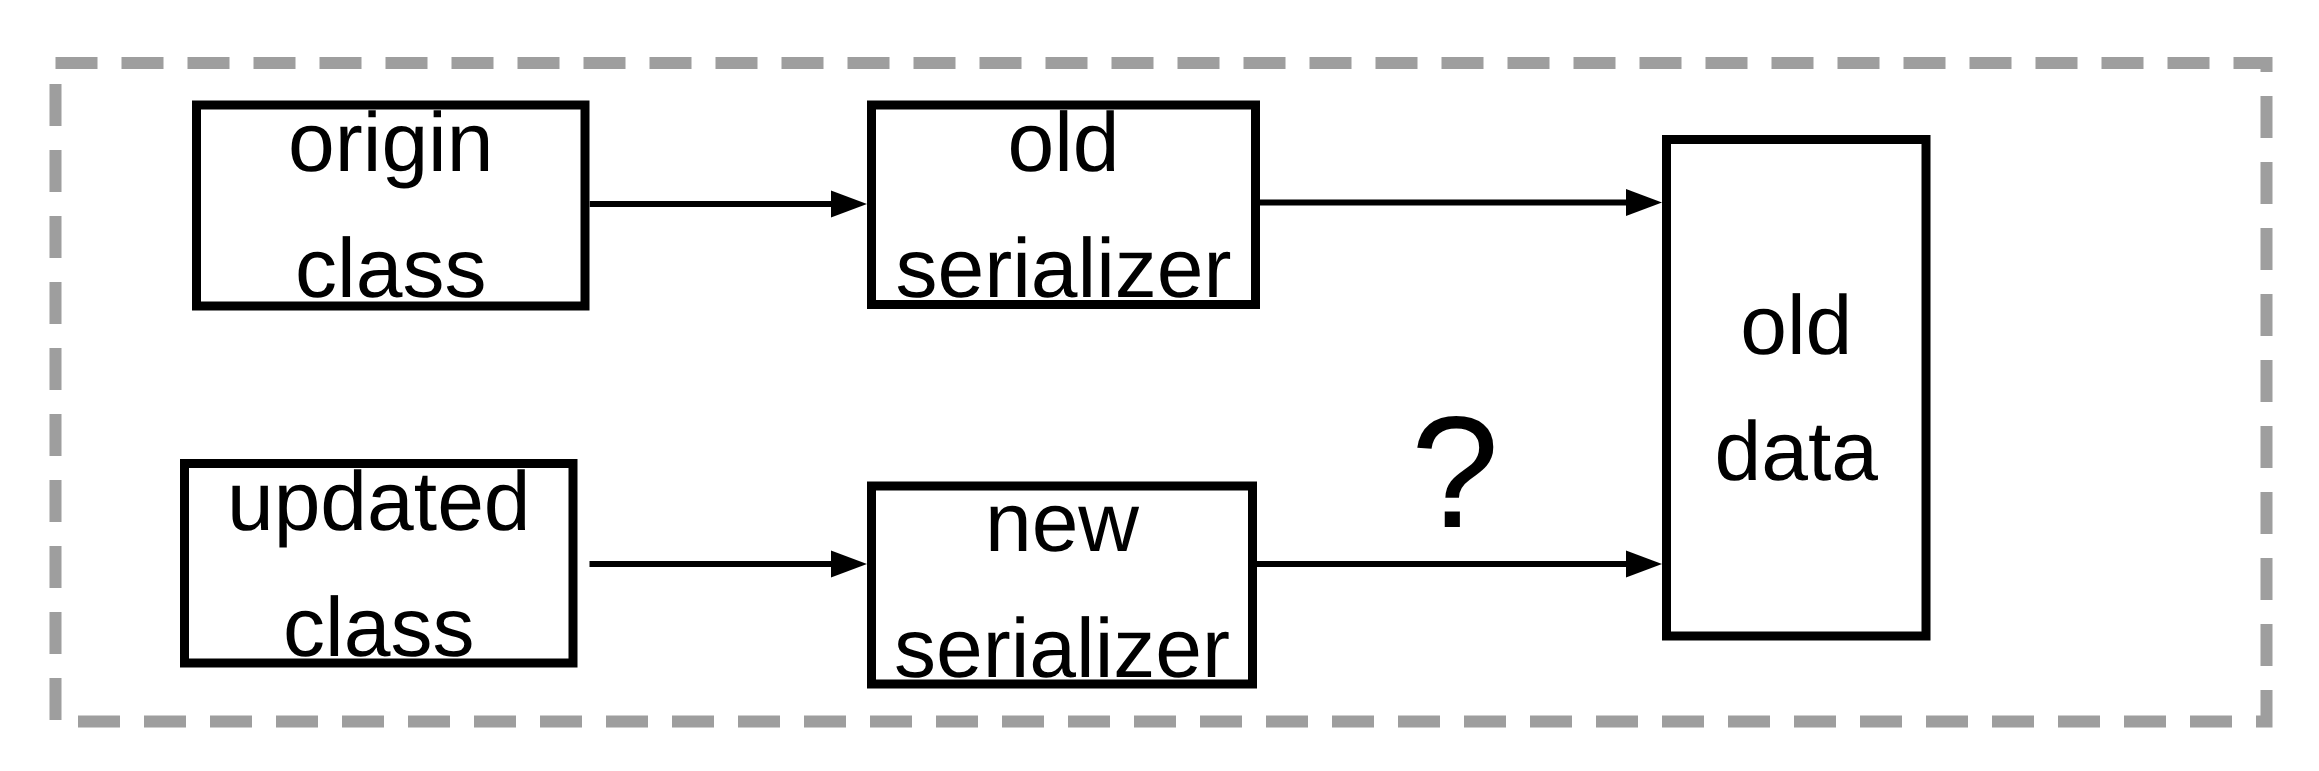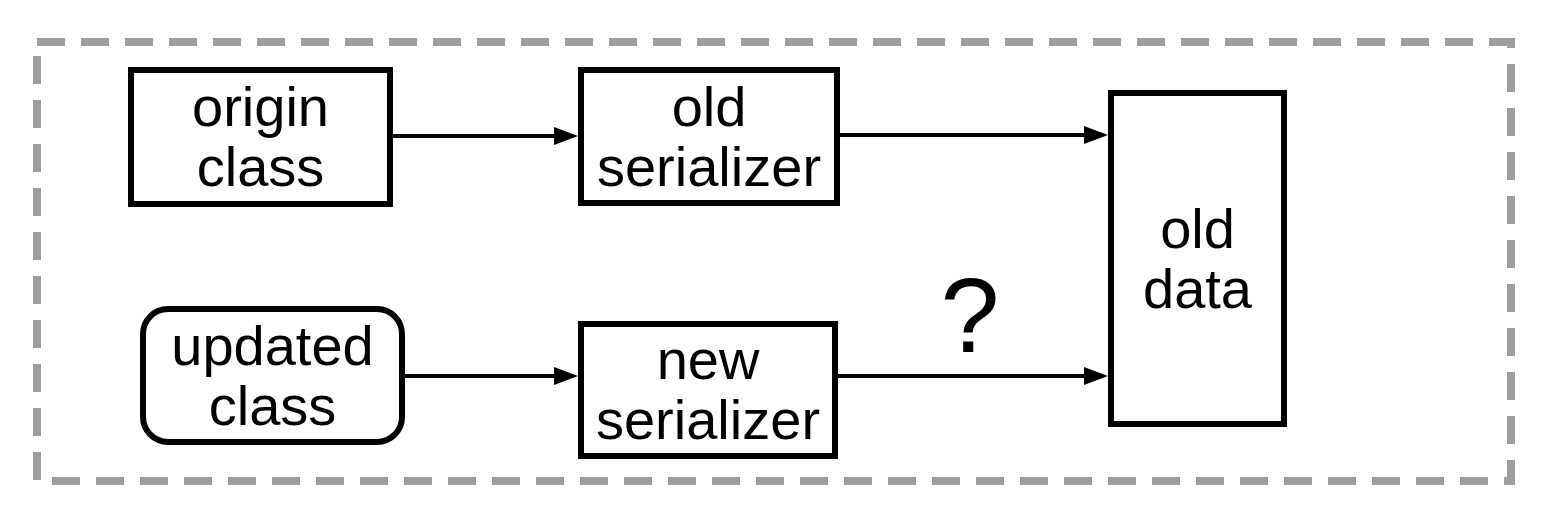--- a/index.html
+++ b/index.html
@@ -27,27 +27,27 @@
   }
   .node {
     position: absolute;
     border: 6px solid var(--ink);
     background: var(--bg);
     display: flex;
     align-items: center;
     justify-content: center;
     text-align: center;
     font-size: 56px;
-    line-height: 60px;
+    line-height: 84px;
     color: var(--ink);
     white-space: pre-line;
   }
   .node-origin-class   { left: 128px;  top: 67px;  width: 265px; height: 140px; }
   .node-old-serializer { left: 578px;  top: 67px;  width: 262px; height: 139px; }
-  .node-updated-class  { left: 140px;  top: 306px; width: 265px; height: 139px; border-radius: 28px; }
+  .node-updated-class  { left: 120px;  top: 306px; width: 265px; height: 139px; }
   .node-new-serializer { left: 578px;  top: 321px; width: 260px; height: 138px; }
   .node-old-data       { left: 1108px; top: 90px;  width: 179px; height: 337px; }
   .question-mark {
     position: absolute;
     left: 928px; top: 260px;
     width: 84px; height: 112px;
     font-size: 106px;
     line-height: 110px;
     text-align: center;
     color: var(--ink);

